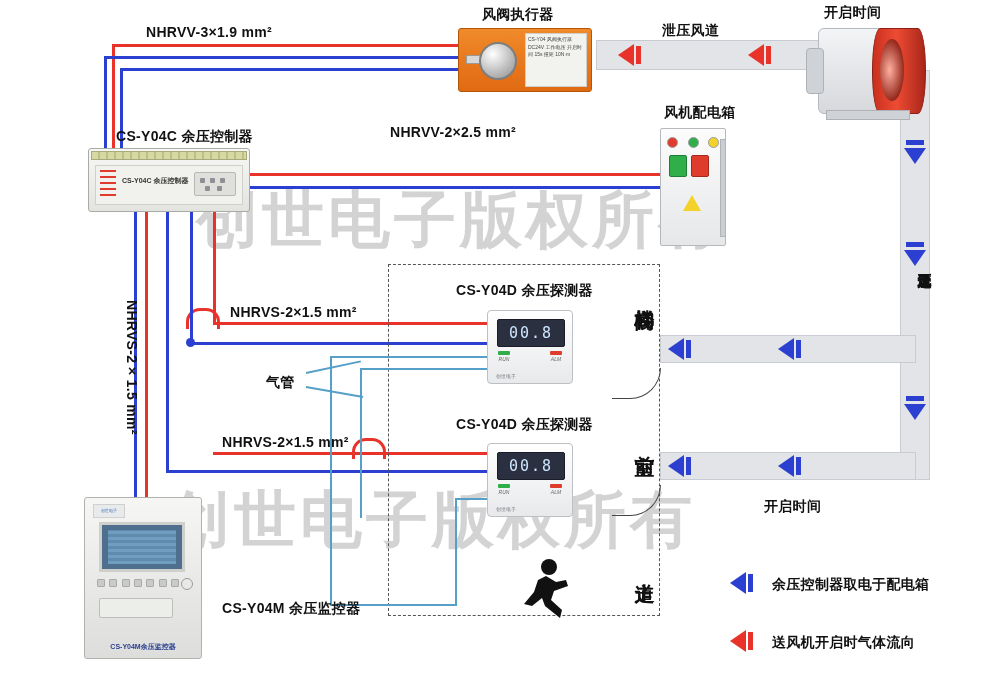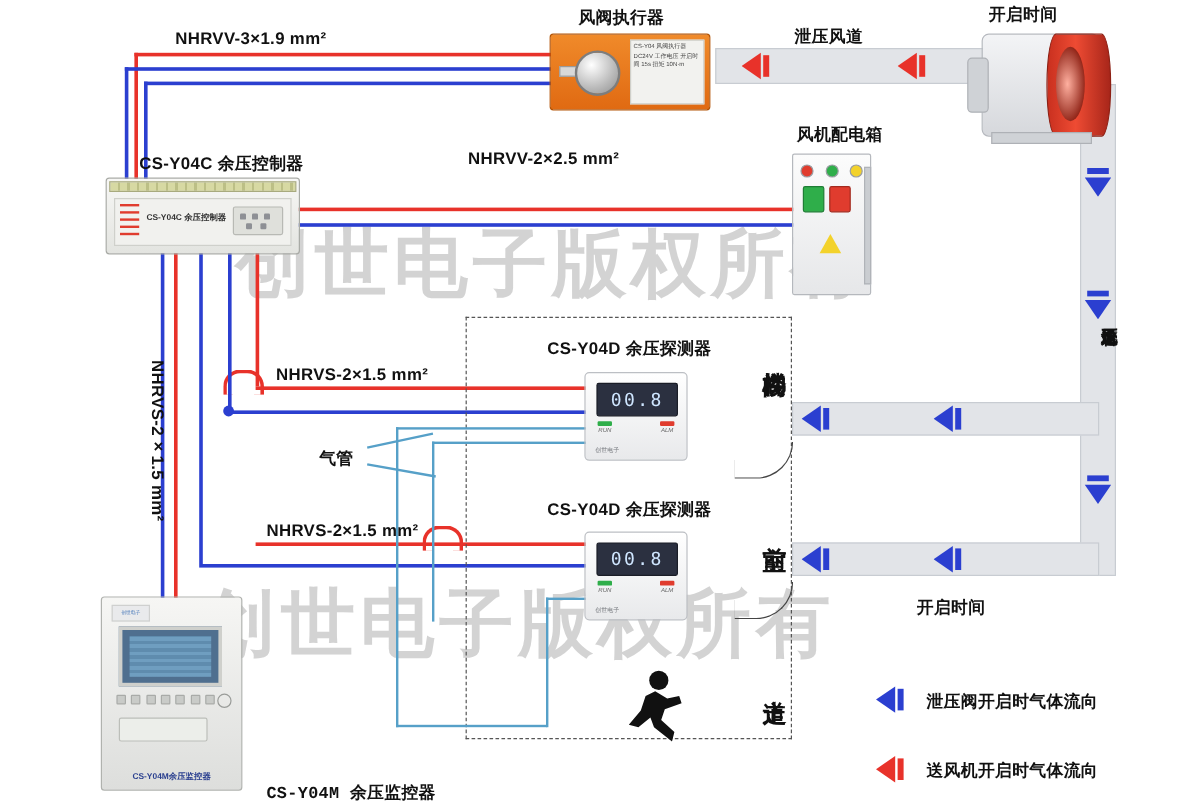--- a/index.html
+++ b/index.html
@@ -468,27 +468,27 @@
   <div class="lbl bold" style="left:266px; top:374px;">气管</div>
 
   <div class="lbl bold" style="left:632px; top:294px; font-size:20px; writing-mode:vertical-rl; text-orientation:upright;">楼梯间</div>
   <div class="lbl bold" style="left:632px; top:440px; font-size:20px; writing-mode:vertical-rl; text-orientation:upright;">前室</div>
   <div class="lbl bold" style="left:632px; top:568px; font-size:20px; writing-mode:vertical-rl; text-orientation:upright;">走道</div>
 
   <div class="lbl bold" style="left:764px; top:498px;">开启时间</div>
 
   <div class="lbl bold" style="left:916px; top:262px; writing-mode:vertical-rl; text-orientation:upright;">正压送风管道</div>
 
-  <div class="lbl bold" style="left:222px; top:652px;font-family:Liberation Mono, monospace;">CS-Y04M 余压监控器</div>
+  <div class="lbl bold" style="left:222px; top:600px;">CS-Y04M 余压监控器</div>
 
   <svg style="position:absolute; left:730px; top:570px;" width="28" height="26">
     <polygon points="0,13 16,2 16,24" fill="#2b3fd0"></polygon>
       <rect x="18" y="4" width="5" height="18" fill="#2b3fd0"></rect>
   </svg>
-  <div class="lbl bold" style="left:772px; top:576px;">泄压阀开启时气体流向</div>
+  <div class="lbl bold" style="left:772px; top:576px;">余压控制器取电于配电箱</div>
 
   <svg style="position:absolute; left:730px; top:628px;" width="28" height="26">
     <polygon points="0,13 16,2 16,24" fill="#e8322a"></polygon>
       <rect x="18" y="4" width="5" height="18" fill="#e8322a"></rect>
   </svg>
   <div class="lbl bold" style="left:772px; top:634px;">送风机开启时气体流向</div>
 
 </div>
 
 </body></html>

